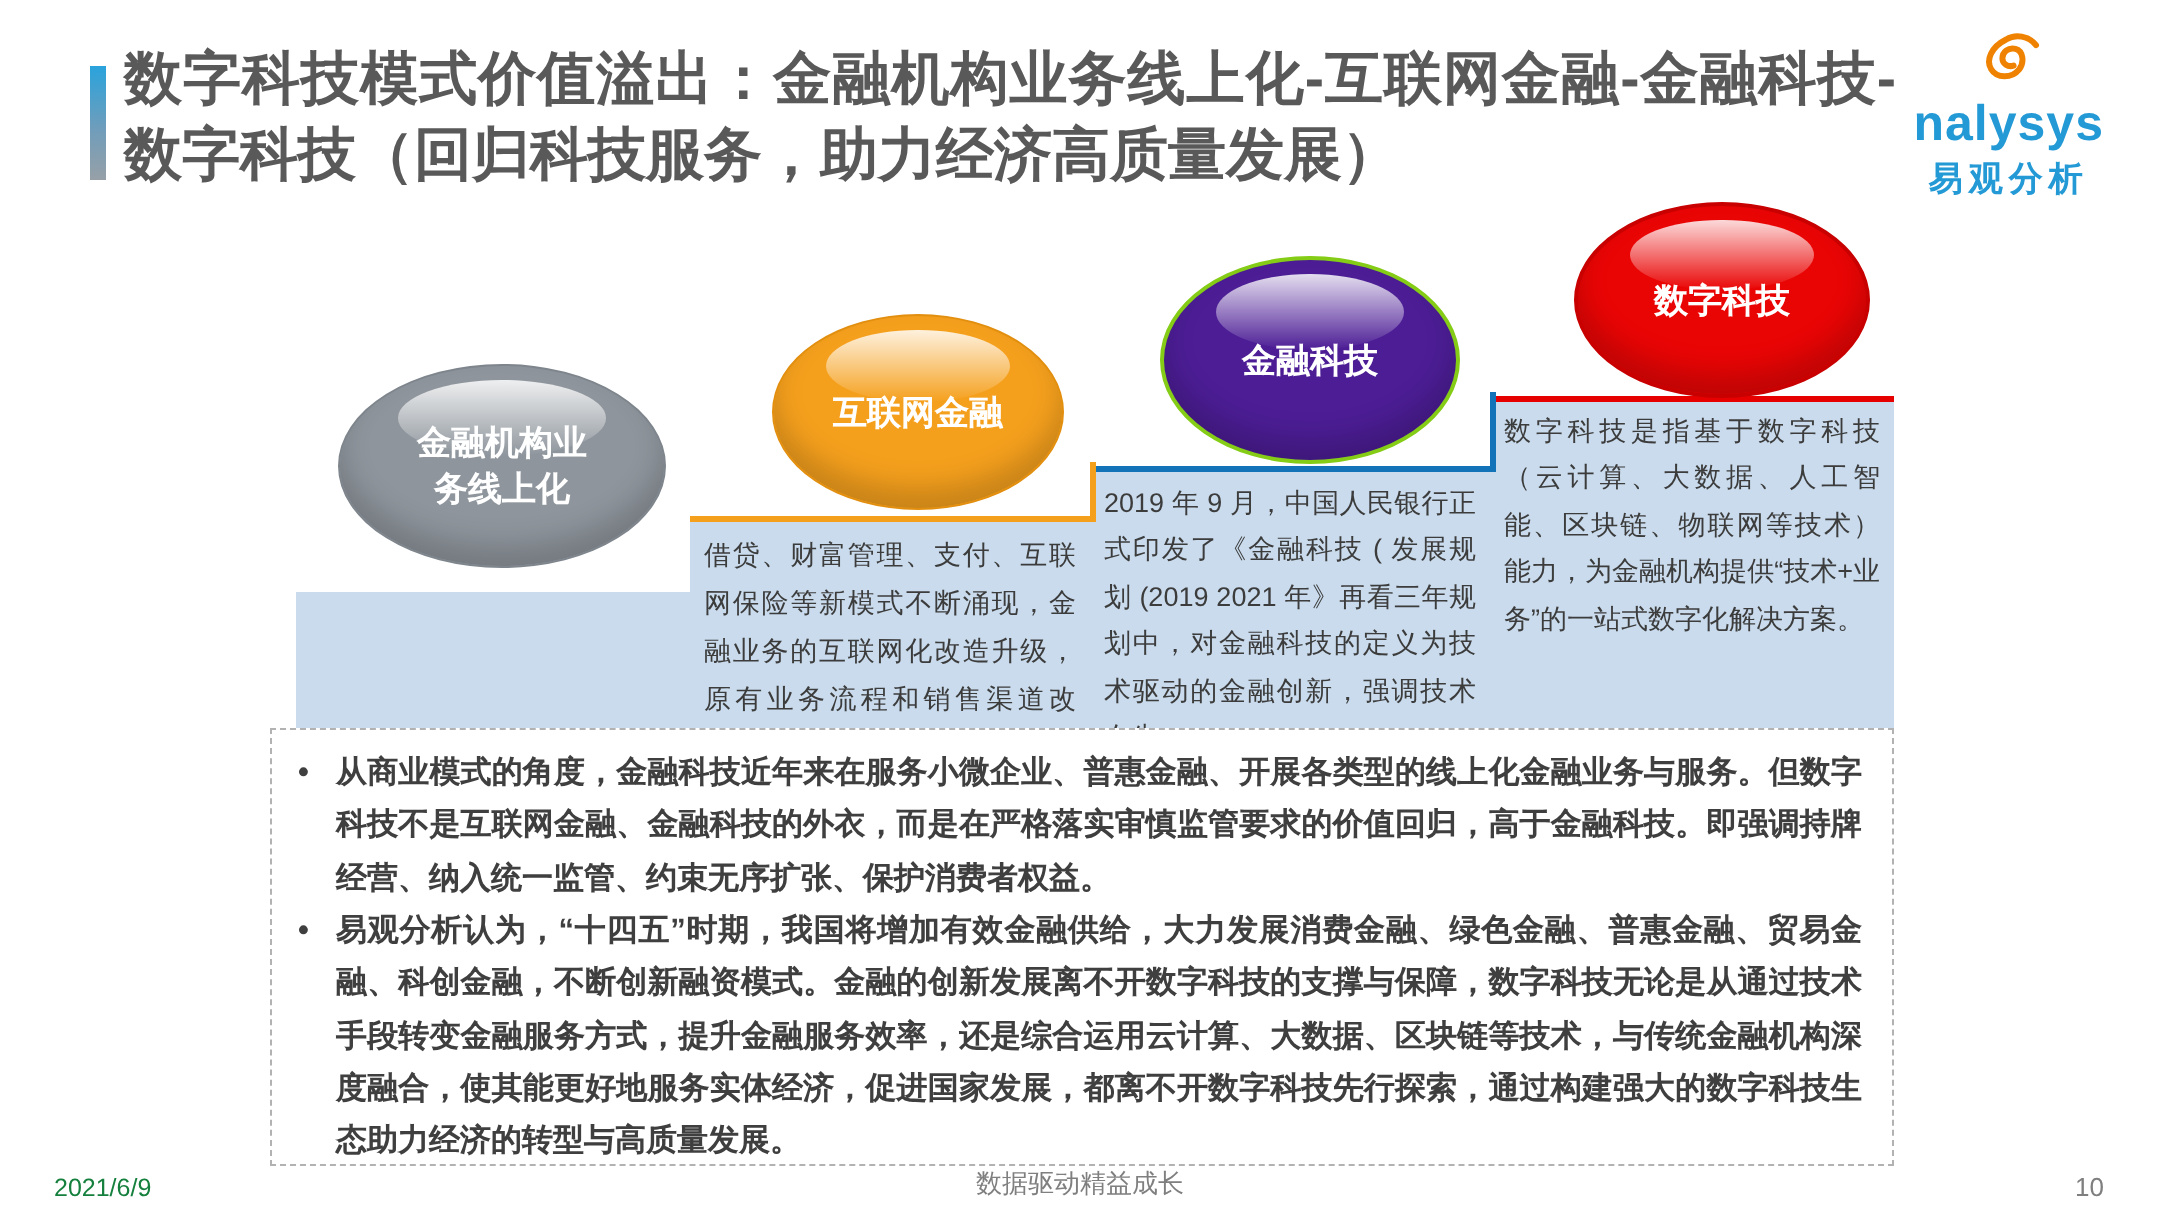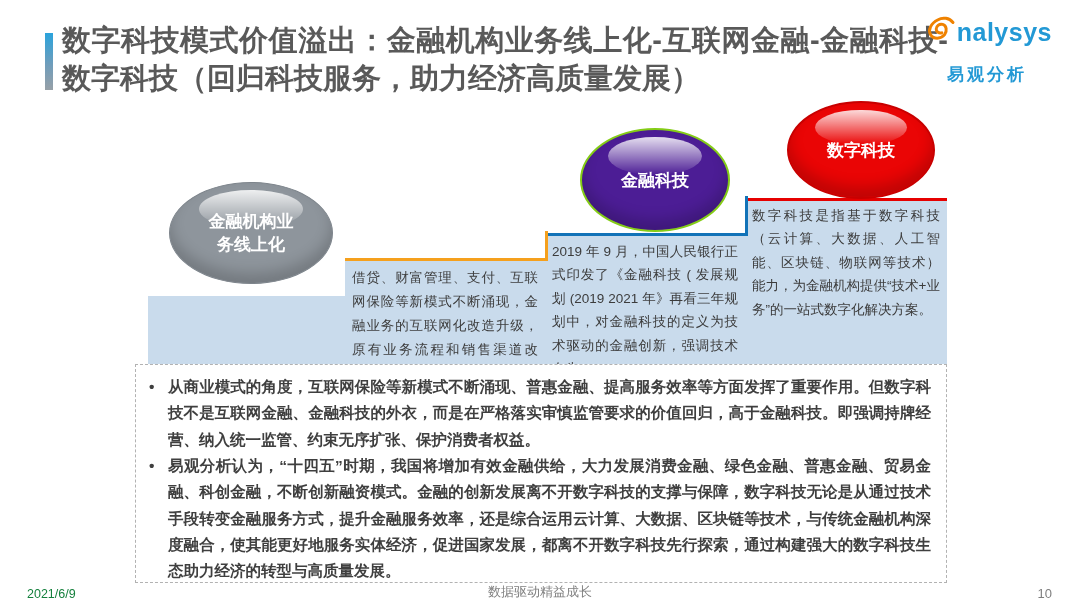--- a/index.html
+++ b/index.html
@@ -7,23 +7,23 @@
          font-family:"Liberation Sans","DejaVu Sans",sans-serif;}
 
   
   .accent-bar{position:absolute;left:45px;top:33px;width:8px;height:57px;
               background:linear-gradient(#2aa3dc 0%,#6f9dbb 55%,#97a0a7 100%);}
   .page-title{position:absolute;left:62px;top:22px;width:886px;font-size:29px;font-weight:bold;
               color:#595959;line-height:1.3;text-align:justify;}
 
   
   .logo{position:absolute;right:28px;top:16px;text-align:center;}
-  .logo-row{display:flex;align-items:center;justify-content:center;gap:1px;}
+  .logo-row{display:flex;align-items:center;justify-content:center;gap:1px;flex-direction:column;}
   .logo-brand{color:#2399d5;font-size:25px;font-weight:bold;letter-spacing:0.5px;line-height:1;}
-  .logo-cn{color:#2399d5;font-size:17px;font-weight:bold;letter-spacing:3px;margin-top:15px;}
+  .logo-cn{color:#2399d5;font-size:17px;font-weight:bold;letter-spacing:3px;margin-top:3px;}
 
   
   .step{position:absolute;background:#c9dbec;box-sizing:border-box;}
   .step-1{left:148px;top:296px;width:197px;height:68px;}
   .step-2{left:345px;top:258px;width:200px;height:106px;border-top:3px solid #f5a01d;}
   .step-3{left:545px;top:233px;width:200px;height:131px;border-top:3px solid #1273b8;}
   .step-4{left:745px;top:198px;width:202px;height:166px;border-top:3px solid #e60000;}
   .riser{position:absolute;width:3px;}
   .riser-orange{left:545px;top:231px;height:30px;background:#f5a01d;}
   .riser-blue{left:745px;top:196px;height:40px;background:#1273b8;}
@@ -88,33 +88,37 @@
   <div class="riser riser-blue"></div>
 
   <div class="step-desc desc-2">借贷、财富管理、支付、互联网保险等新模式不断涌现，金融业务的互联网化改造升级，原有业务流程和销售渠道改变。</div>
   <div class="step-desc desc-3">2019 年 9 月，中国人民银行正式印发了《金融科技 ( 发展规划 (2019 2021 年》再看三年规划中，对金融科技的定义为技术驱动的金融创新，强调技术在先。</div>
   <div class="step-desc desc-4">数字科技是指基于数字科技（云计算、大数据、人工智能、区块链、物联网等技术）能力，为金融机构提供“技术+业务”的一站式数字化解决方案。</div>
 
   <div class="bubble bubble-1">
     <i class="hl"></i>
     <span>金融机构业务线上化</span>
   </div>
+  <div class="bubble bubble-2">
+    <i class="hl"></i>
+    <span>互联网金融</span>
+  </div>
   <div class="bubble bubble-3">
     <i class="hl"></i>
     <span>金融科技</span>
   </div>
   <div class="bubble bubble-4">
     <i class="hl"></i>
     <span>数字科技</span>
   </div>
 
   <div class="analysis">
     <div class="bullet">
       <span class="dot">•</span>
-      <span class="txt">从商业模式的角度，互联网保险等新模式不断涌现、普惠金融、提高服务效率等方面发挥了重要作用。但数字科技不是互联网金融、金融科技的外衣，而是在严格落实审慎监管要求的价值回归，高于金融科技。即强调持牌经营、纳入统一监管、约束无序扩张、保护消费者权益。</span>
+      <span class="txt">从商业模式的角度，金融科技近年来在服务小微企业、普惠金融、开展各类型的线上化金融业务与服务。但数字科技不是互联网金融、金融科技的外衣，而是在严格落实审慎监管要求的价值回归，高于金融科技。即强调持牌经营、纳入统一监管、约束无序扩张、保护消费者权益。</span>
     </div>
     <div class="bullet">
       <span class="dot">•</span>
       <span class="txt">易观分析认为，“十四五”时期，我国将增加有效金融供给，大力发展消费金融、绿色金融、普惠金融、贸易金融、科创金融，不断创新融资模式。金融的创新发展离不开数字科技的支撑与保障，数字科技无论是从通过技术手段转变金融服务方式，提升金融服务效率，还是综合运用云计算、大数据、区块链等技术，与传统金融机构深度融合，使其能更好地服务实体经济，促进国家发展，都离不开数字科技先行探索，通过构建强大的数字科技生态助力经济的转型与高质量发展。</span>
     </div>
   </div>
 
   <div class="footer-date">2021/6/9</div>
   <div class="footer-slogan">数据驱动精益成长</div>
   <div class="footer-page">10</div>

